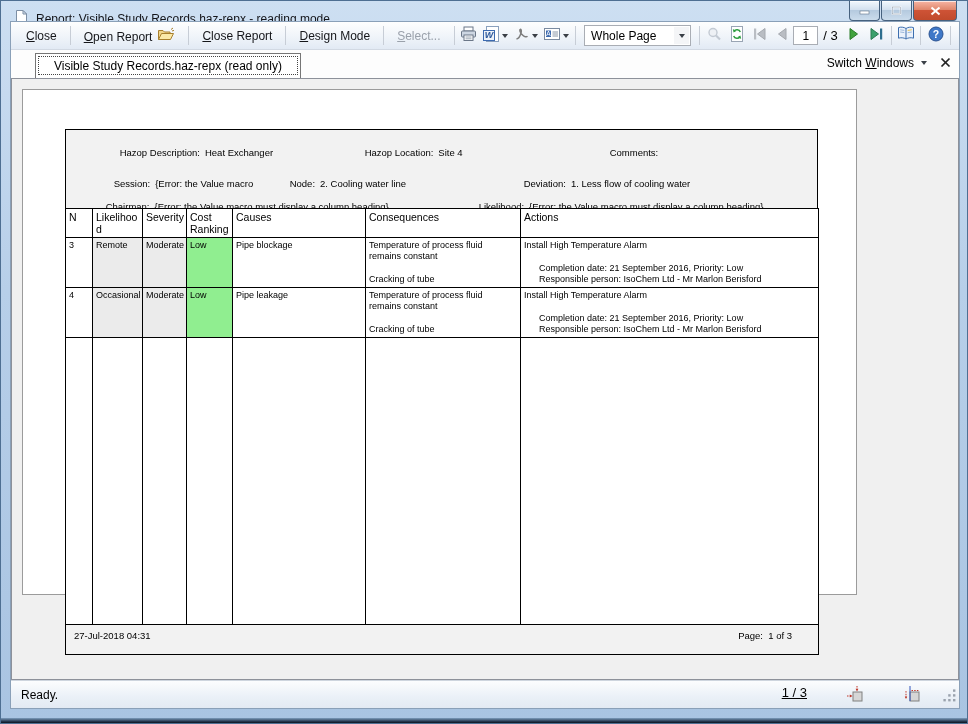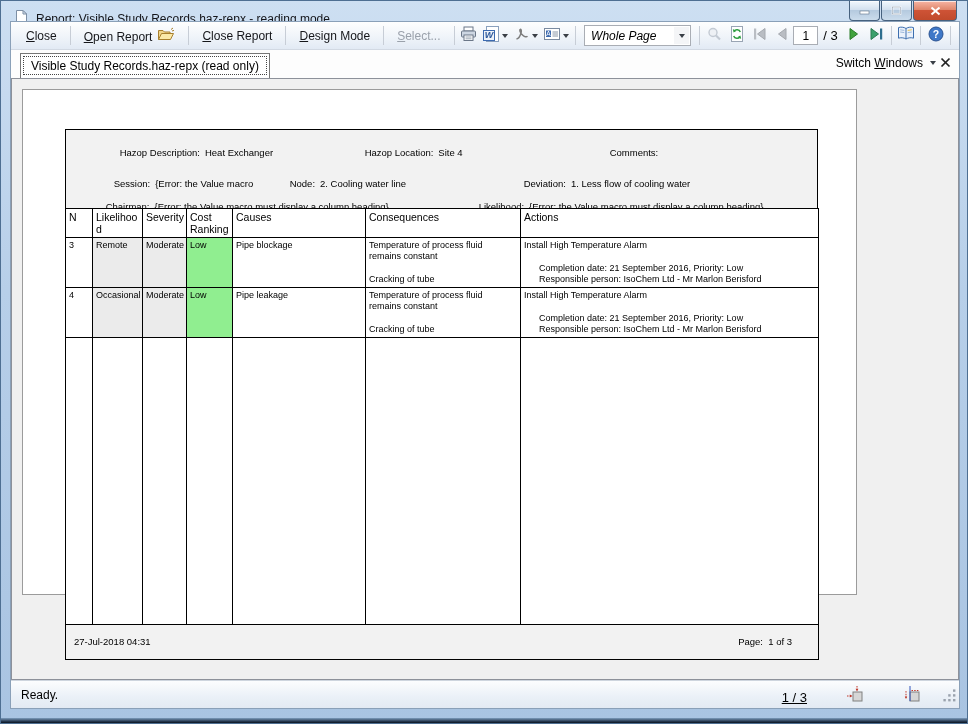--- a/index.html
+++ b/index.html
@@ -31,62 +31,62 @@
   .tbtn { font-size:12px; color:#15161a; padding:4px 10px; white-space:nowrap; cursor:default; }
   .tbtn u { text-decoration:underline; }
   .tbtn.with-icon { display:flex; align-items:flex-end; gap:5px; }
   .tbtn.disabled { color:#9aa1ab; }
   .sep { width:1px; height:19px; background:#c7cdd6; margin:0 3px; flex:0 0 1px; }
   .icon-btn { width:25px; height:22px; display:flex; align-items:center; justify-content:center; }
   .icon-drop { display:flex; align-items:center; gap:2px; padding:0 3px; height:22px; }
   .drop { width:0; height:0; border-left:3.5px solid transparent; border-right:3.5px solid transparent;
           border-top:4px solid #3a3f46; }
   .combo { width:118px; height:21px; border:1px solid #a9adb4; background:#fff; margin:0 5px;
-           display:flex; align-items:center; font-size:12px; padding-left:6px; position:relative;font-style:italic; }
+           display:flex; align-items:center; font-size:12px; padding-left:6px; position:relative; }
   .combo-arrow { position:absolute; right:1px; top:1px; bottom:1px; width:15px;
                  display:flex; align-items:center; justify-content:center; background:#f4f5f7; }
   .page-input { width:25px; height:19px; border:1px solid #a9adb4; background:#fff;
                 font-size:12px; text-align:center; font-family:"Liberation Sans",sans-serif; }
   .page-total { font-size:13px; margin:0 5px; white-space:pre; }
   
   .tabrow { height:28px; flex:0 0 28px; background:#fdfdfd; position:relative;
             display:flex; align-items:flex-end; }
-  .tab { margin-left:9px; height:25px; background:#fff; border:1px solid #767676; border-bottom:none;
-         display:flex; align-items:center; padding:0 10px; font-size:12px;
+  .tab { margin-left:24px; height:25px; background:#fff; border:1px solid #767676; border-bottom:none;
+         display:flex; align-items:center; padding:0 18px; font-size:12px;
          outline:1px dotted #444; outline-offset:-4px; }
-  .tab-right { position:absolute; right:8px; top:0; height:26px; display:flex; align-items:center; gap:4px; }
+  .tab-right { position:absolute; right:8px; top:0; height:26px; display:flex; align-items:center; gap:13px; }
   .switch-win { display:flex; align-items:center; gap:7px; font-size:12px; }
   .switch-win u { text-decoration:underline; }
   
   .content { flex:1; background:#f0f0f0; border:1px solid #8d919a; margin:0; position:relative; overflow:hidden; }
   .page { position:absolute; left:10px; top:10px; width:835px; height:506px;
           background:#fff; border:1px solid #9b9b9b; }
   .hdrbox { position:absolute; left:42px; top:39px; width:753px; height:79px;
             background:#f2f2f2; border:1px solid #000; border-bottom:none; font-size:9.5px; color:#000; }
   .fld { position:absolute; white-space:pre; }
   .fld .val { margin-left:5px; }
   .rtable { position:absolute; left:42px; top:118px; width:753px;
             border-collapse:collapse; table-layout:fixed; }
   .rtable th, .rtable td { border:1px solid #000; vertical-align:top; text-align:left; color:#000; }
   .rtable th { font-size:10.5px; font-weight:normal; padding:2px 3px; height:27px; background:#fff; }
   .rtable th.brk { word-break:break-all; }
   .rtable td { font-size:9px; line-height:1.25; padding:2px 3px; background:#fff; }
   .rtable tr.r1 td { height:42px; }
   .rtable tr.r2 td { height:43px; }
   .rtable tr.filler td { height:287px; }
-  .rtable tr.frow td { height:30px; background:#f2f2f2; font-size:9.5px; padding:11px 8px; }
+  .rtable tr.frow td { height:30px; background:#f2f2f2; font-size:9.5px; padding:5px 8px; }
   .pre { white-space:pre-wrap; }
   .ffoot { display:flex; justify-content:space-between; }
   .ffoot span { white-space:pre; }
   .ffoot .fpage { margin-right:18px; }
   
   .statusbar { height:28px; flex:0 0 28px; border-top:1px solid #ced5de;
                background:linear-gradient(180deg,#fcfdfe 0%,#eaf0f7 60%,#e3eaf3 100%);
                display:flex; align-items:center; padding:0 10px; font-size:12px; position:relative; }
-  .sb-right { position:absolute; right:38px; display:flex; align-items:flex-end; gap:39px;text-decoration:underline; }
+  .sb-right { position:absolute; right:38px; display:flex; align-items:flex-start; gap:39px;text-decoration:underline; }
   .sb-page { font-size:13px; white-space:pre; }
   .grip { position:absolute; right:3px; bottom:3px; }
 </style>
 </head>
 <body>
 
 <div class="win">
 
   <div class="titlebar">
     <span>

